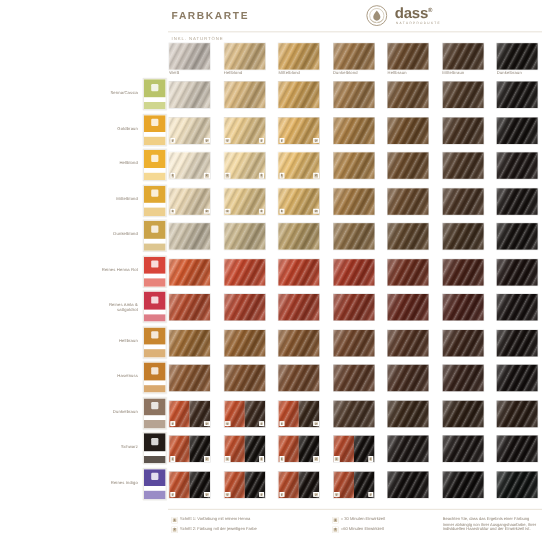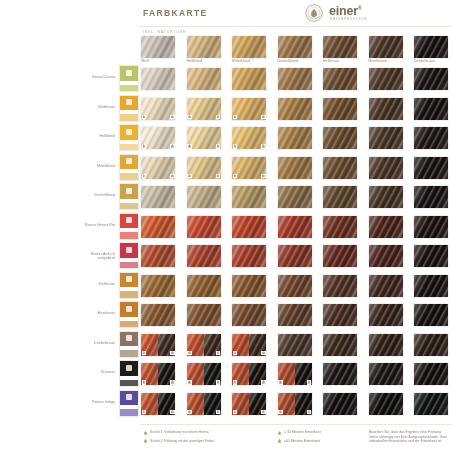--- a/index.html
+++ b/index.html
@@ -109,21 +109,21 @@
   <div class="header">
     <div class="title">FARBKARTE</div>
     <div class="logo">
       <svg class="logo-emblem" viewBox="0 0 20 20">
         <circle cx="10" cy="10" r="9.2" fill="none" stroke="#a99a82" stroke-width="0.9"></circle>
         <circle cx="10" cy="10" r="6.6" fill="none" stroke="#c3b69f" stroke-width="0.6"></circle>
         <path d="M10 5.2 C12.6 8.1 13.3 10 13.3 11.4 C13.3 13.3 11.8 14.7 10 14.7 C8.2 14.7 6.7 13.3 6.7 11.4 C6.7 10 7.4 8.1 10 5.2 Z" fill="#9e8f77"></path>
         <path d="M4 13.4 C5.6 15.6 7.6 16.4 9.2 16.2" fill="none" stroke="#bdb09a" stroke-width="0.7"></path>
         <path d="M16 13.4 C14.4 15.6 12.4 16.4 10.8 16.2" fill="none" stroke="#bdb09a" stroke-width="0.7"></path>
       </svg>
-      <div class="logo-word"><span>einer</span><span class="tm">®</span></div>
+      <div class="logo-word"><span>dass</span><span class="tm">®</span></div>
       <div class="logo-sub">NATURPRODUKTE</div>
     </div>
   </div>
   <div class="headrule"></div>
   <div class="incl">INKL. NATURTÖNE</div>
 
   <div class="colhead">
       <div class="cell" style="left: 0px;">
         <div class="sw" style="background-image: repeating-linear-gradient(118deg, rgba(255, 255, 255, 0.3) 0px, rgba(255, 255, 255, 0.06) 1.6px, rgba(0, 0, 0, 0.13) 3.1px, rgba(0, 0, 0, 0.02) 4.6px, rgba(255, 255, 255, 0.22) 6px), linear-gradient(118deg, rgba(255, 255, 255, 0.34) 0%, rgba(255, 255, 255, 0) 34%, rgba(0, 0, 0, 0.22) 70%, rgba(255, 255, 255, 0.12) 100%), linear-gradient(rgb(207, 198, 189), rgb(207, 198, 189));"></div>
         <div class="lbl">Weiß</div>

